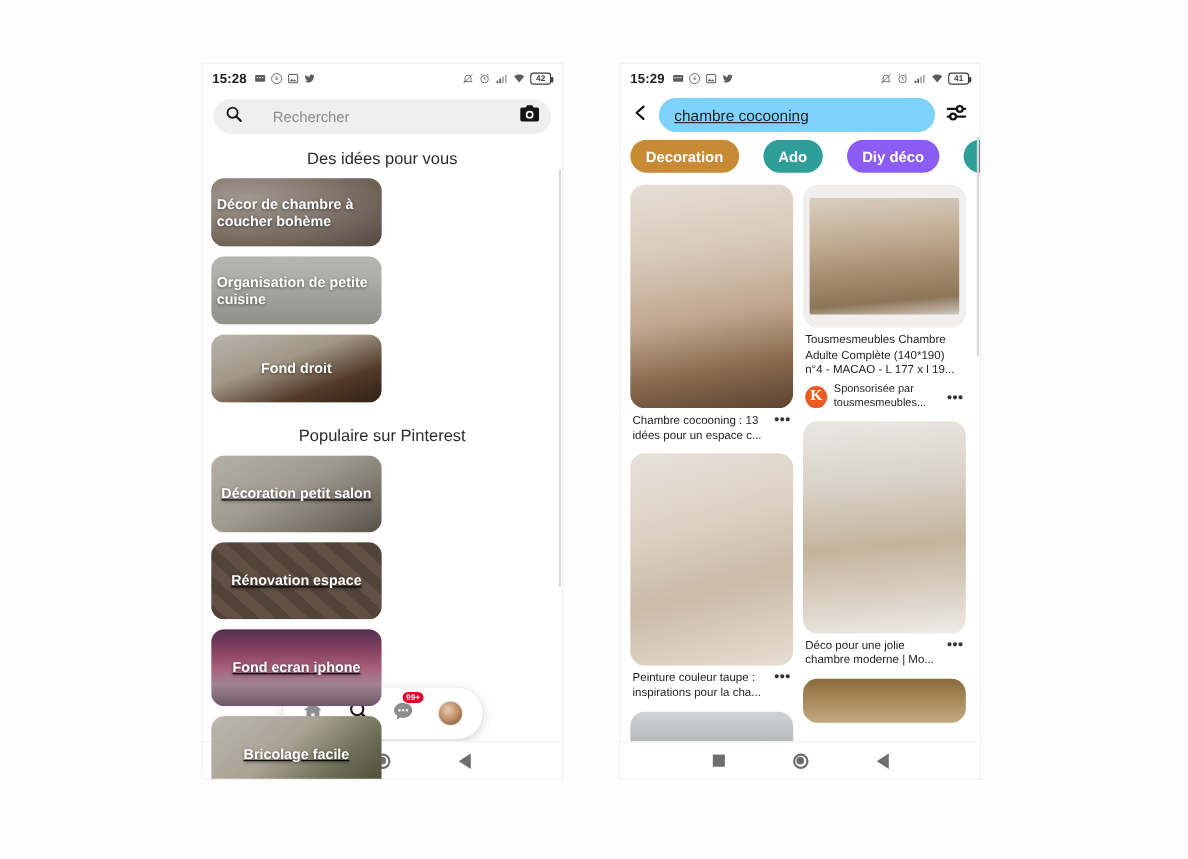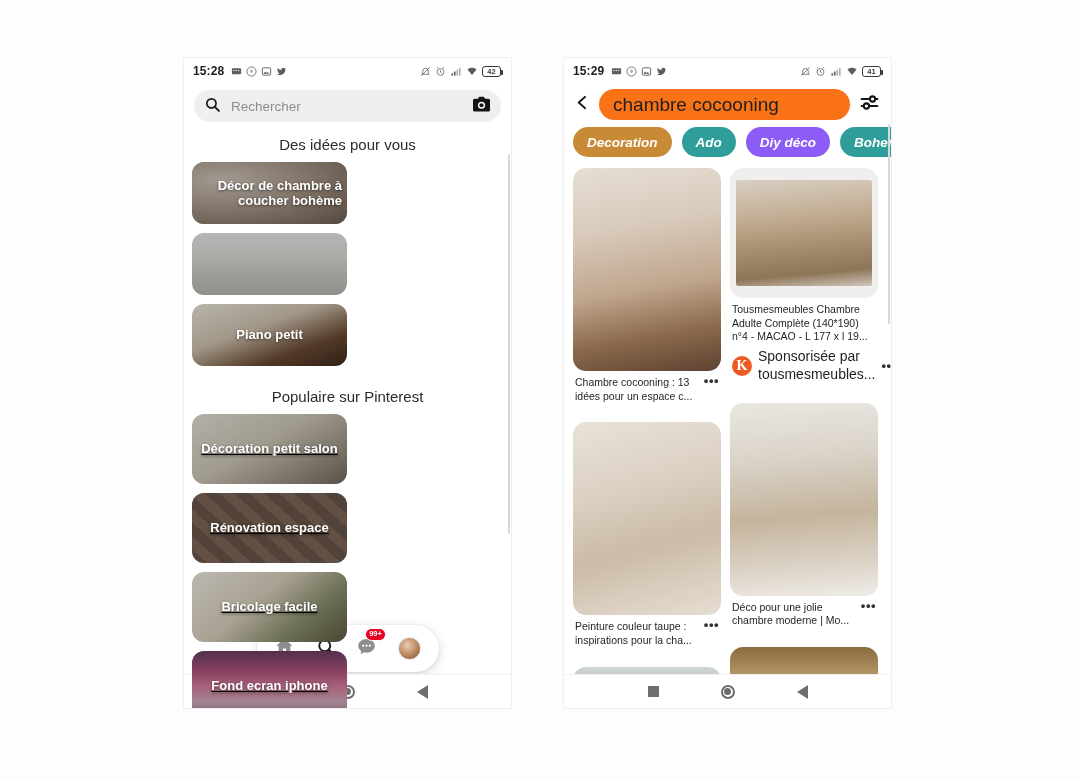--- a/index.html
+++ b/index.html
@@ -39,42 +39,42 @@
   }
   .battery::after {
     content: ""; position: absolute; right: -3px; top: 3px;
     width: 2px; height: 5px; background: #3a3a3a; border-radius: 0 1px 1px 0;
   }
 
   
   .searchrow { padding: 6px 10px 8px; }
   .searchbar {
     height: 32px; background: #efefef; border-radius: 17px;
-    display: flex; align-items: center; padding: 0 10px; gap: 10px;
+    display: flex; align-items: center; padding: 0 10px; gap: 27px;
   }
   .searchbar .ph { color: #8c8c8c; font-size: 13.5px; flex: 1; }
   .cam { margin-left: auto; }
 
   .section-title {
     text-align: center; font-size: 15px; color: #2b2b2b;
     font-weight: normal; padding: 6px 0 9px;
   }
 
   .grid2 {
     display: flex; flex-wrap: wrap; gap: 9px;
     padding: 0 8px;
   }
   .ideacard {
     width: 155px; height: 62px; border-radius: 12px;
     position: relative; overflow: hidden;
     display: flex; align-items: center; justify-content: center;
   }
   .ideacard .lbl {
     position: relative; z-index: 2; color: #fff; font-size: 13px;
-    font-weight: bold; text-align: right; line-height: 1.18;
+    font-weight: bold; text-align: left; line-height: 1.18;
     text-shadow: 0 1px 3px rgba(0,0,0,.55); padding: 0 5px;
   }
   .ideacard .bg { position: absolute; inset: 0; z-index: 1; }
   .ideacard .bg::after {
     content: ""; position: absolute; inset: 0; background: rgba(0,0,0,.22);
   }
   .pop .ideacard { height: 70px; text-decoration: underline; }
 
   
   .img-boheme   { background:
@@ -126,49 +126,49 @@
   .nav-sq { width: 11px; height: 11px; background: #6e6e6e; }
   .nav-ci { width: 14px; height: 14px; border: 2px solid #6e6e6e; border-radius: 50%;
             display: flex; align-items: center; justify-content: center; }
   .nav-ci::after { content: ""; width: 7px; height: 7px; background: #6e6e6e; border-radius: 50%; }
   .nav-tr { width: 0; height: 0; border-top: 7px solid transparent;
             border-bottom: 7px solid transparent; border-right: 11px solid #6e6e6e; }
 
   
   .r-searchrow { display: flex; align-items: center; gap: 9px; padding: 5px 11px 7px 11px; }
   .r-field {
-    flex: 1; height: 31px; background: #f97316; border-radius: 17px;
+    flex: 1; height: 31px; background: #7dd3fc; border-radius: 17px;
     display: flex; align-items: center; padding: 0 14px;
-    font-size: 19px; color: #1f1f1f;
-  }
-  .chips { display: flex; gap: 10px; padding: 0 0 0 9px; overflow: hidden; height: 32px; font-style: italic; }
+    font-size: 14px; color: #1f1f1f; text-decoration: underline;
+  }
+  .chips { display: flex; gap: 22px; padding: 0 0 0 9px; overflow: hidden; height: 32px; }
   .chip {
     border-radius: 17px; color: #fff; font-size: 13.5px; font-weight: bold;
     padding: 0 14px; height: 30px; display: flex; align-items: center;
     white-space: nowrap; flex: none;
   }
   .masonry { display: flex; gap: 9px; padding: 9px; }
-  .col { width: 148px; display: flex; flex-direction: column; gap: 19px; }
+  .col { width: 148px; display: flex; flex-direction: column; gap: 9px; }
   .pin .ph { border-radius: 13px; overflow: hidden; }
   .pin .cap {
     font-size: 10.5px; color: #1f1f1f; line-height: 1.3;
     display: flex; align-items: flex-start; gap: 5px; padding: 5px 2px 0 2px;
   }
   .pin .cap span.t { flex: 1; }
   .dots { color: #333; font-size: 13px; line-height: .8; letter-spacing: .5px; font-weight: bold; }
   .promo-ph { background: #f0efed; border-radius: 13px; padding: 12px 6px; }
   .promo-img { height: 106px; border-radius: 2px; }
   .sponsor { display: flex; align-items: center; gap: 6px; padding: 4px 2px 0; }
   .klogo {
     width: 20px; height: 20px; border-radius: 50%; flex: none;
     background: #ee5a24; color: #fff; font-weight: bold; font-size: 14px;
     display: flex; align-items: center; justify-content: center;
     font-family: "Liberation Serif", serif;
   }
-  .sponsor .st { flex: 1; font-size: 14px; line-height: 1.28; color: #1f1f1f; }
+  .sponsor .st { flex: 1; font-size: 10px; line-height: 1.28; color: #1f1f1f; }
 
   .p-mirror { background:
       linear-gradient(170deg,#e6ded4 0%,#d8cabb 30%,#c0a68e 58%,#8a6a4d 80%,#5c4231 100%); }
   .p-bedroom { background:
       linear-gradient(175deg,#d8cfc2 0%,#c2ad93 35%,#a98f72 60%,#8d7558 85%,#cfc6bb 100%); }
   .p-taupe { background:
       linear-gradient(165deg,#e8e2d8 0%,#dbd0c2 35%,#cbbba7 62%,#e6ded2 100%); }
   .p-moderne { background:
       linear-gradient(175deg,#eae7e2 0%,#d9d2c8 30%,#c4b49c 58%,#ded6cb 85%,#efece7 100%); }
   .p-cut1 { background: linear-gradient(180deg,#cfd4d6 0%,#b9bdbd 60%,#9aa0a0 100%); }
@@ -262,44 +262,45 @@
     </div>
 
     <div class="section-title">Des idées pour vous</div>
     <div class="grid2">
       <div class="ideacard">
         <div class="bg img-boheme"></div>
         <div class="lbl">Décor de chambre à coucher bohème</div>
       </div>
       <div class="ideacard">
         <div class="bg img-cuisine"></div>
+        <div class="lbl">Organisation de petite cuisine</div>
       </div>
       <div class="ideacard">
         <div class="bg img-piano"></div>
-        <div class="lbl">Piano petit</div>
+        <div class="lbl">Fond droit</div>
       </div>
     </div>
 
     <div class="section-title" style="padding-top:22px">Populaire sur Pinterest</div>
     <div class="grid2 pop">
       <div class="ideacard">
         <div class="bg img-salon"></div>
         <div class="lbl">Décoration petit salon</div>
       </div>
       <div class="ideacard">
         <div class="bg img-renov"></div>
         <div class="lbl">Rénovation espace</div>
       </div>
       <div class="ideacard">
+        <div class="bg img-fond"></div>
+        <div class="lbl">Fond ecran iphone</div>
+      </div>
+      <div class="ideacard">
         <div class="bg img-brico"></div>
         <div class="lbl">Bricolage facile</div>
-      </div>
-      <div class="ideacard">
-        <div class="bg img-fond"></div>
-        <div class="lbl">Fond ecran iphone</div>
       </div>
 
     </div>
 
     <div class="scroll-track">
       <div class="scroll-thumb" style="top:70px;height:380px"></div>
     </div>
 
     <div class="tabbar">
       <div class="tabitem">

